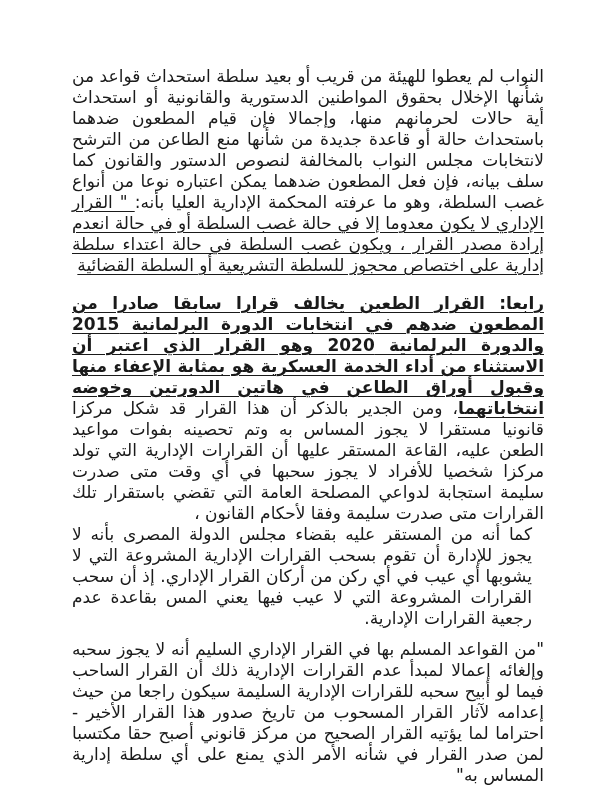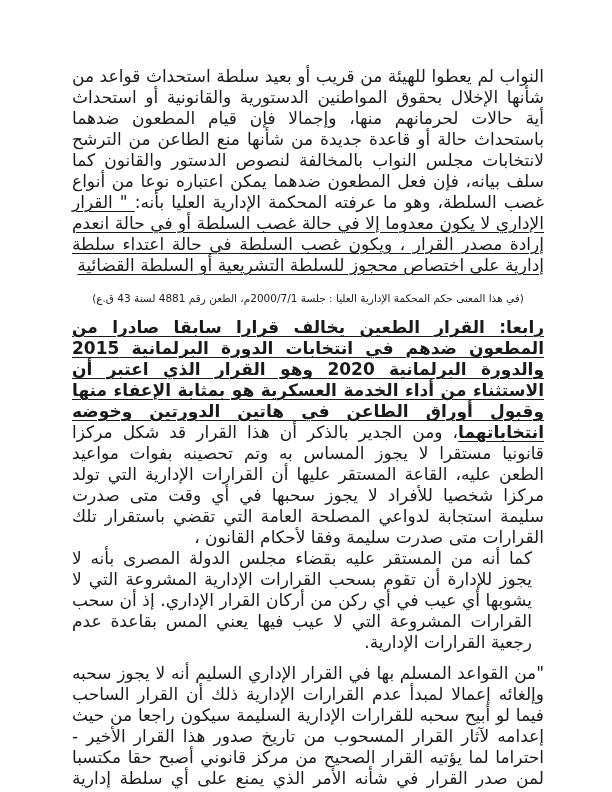--- a/index.html
+++ b/index.html
@@ -6,33 +6,32 @@
   body { width: 612px; height: 792px; overflow: hidden; position: relative; }
   .page {
     position: absolute; left: 72px; top: 66px; width: 472px;
     direction: rtl; text-align: justify;
     font-family: "DejaVu Sans", sans-serif; color: #1a1a1a;
   }
   .p { font-size: 17px; line-height: 21px; margin: 0; }
   .u { text-decoration: underline; text-decoration-thickness: 1px; text-underline-offset: 3px; }
   .cite { font-size: 10.5px; text-align: center; margin: 12px 0 8px 0; }
   .b { font-weight: bold; }
-  .block2 { margin-top: 4px; }
+  .block2 { margin-top: 17px; }
   .indent { padding-right: 12px; }
   .sp { }
   .quote { margin-top: 10px; }
   .ref { margin-top: 8px; }
 </style>
 </head>
 <body>
 
 <div class="page">
   <p class="p"><span>النواب لم يعطوا للهيئة من قريب أو بعيد سلطة استحداث قواعد من شأنها الإخلال بحقوق المواطنين الدستورية والقانونية أو استحداث أية حالات لحرمانهم منها، وإجمالا فإن قيام المطعون ضدهما باستحداث حالة أو قاعدة جديدة من شأنها منع الطاعن من الترشح لانتخابات مجلس النواب بالمخالفة لنصوص الدستور والقانون كما سلف بيانه، فإن فعل المطعون ضدهما يمكن اعتباره نوعا من أنواع غصب السلطة، وهو ما عرفته المحكمة الإدارية العليا بأنه:</span><span class="u"> " القرار الإداري لا يكون معدوما إلا في حالة غصب السلطة أو في حالة انعدم إرادة مصدر القرار ، ويكون غصب السلطة في حالة اعتداء سلطة إدارية على اختصاص محجوز للسلطة التشريعية أو السلطة القضائية</span></p>
 
-  <p class="p cite">(في هذا المعنى حكم المحكمة الإدارية العليا : جلسة 2000/7/1م، الطعن رقم 4881 لسنة 43 ق.ع)</p>
 
   <p class="p block2"><span class="b u">رابعا: القرار الطعين يخالف قرارا سابقا صادرا من المطعون ضدهم في انتخابات الدورة البرلمانية 2015 والدورة البرلمانية 2020 وهو القرار الذي اعتبر أن الاستثناء من أداء الخدمة العسكرية هو بمثابة الإعفاء منها وقبول أوراق الطاعن في هاتين الدورتين وخوضه انتخاباتهما</span><span>، ومن الجدير بالذكر أن هذا القرار قد شكل مركزا قانونيا مستقرا لا يجوز المساس به وتم تحصينه بفوات مواعيد الطعن عليه، القاعة المستقر عليها أن القرارات الإدارية التي تولد مركزا شخصيا للأفراد لا يجوز سحبها في أي وقت متى صدرت سليمة استجابة لدواعي المصلحة العامة التي تقضي باستقرار تلك القرارات متى صدرت سليمة وفقا لأحكام القانون ،</span></p>
 
   <p class="p sp indent">كما أنه من المستقر عليه بقضاء مجلس الدولة المصرى بأنه لا يجوز للإدارة أن تقوم بسحب القرارات الإدارية المشروعة التي لا يشوبها أي عيب في أي ركن من أركان القرار الإداري. إذ أن سحب القرارات المشروعة التي لا عيب فيها يعني المس بقاعدة عدم رجعية القرارات الإدارية.</p>
 
 
   <p class="p quote">"من القواعد المسلم بها في القرار الإداري السليم أنه لا يجوز سحبه وإلغائه إعمالا لمبدأ عدم القرارات الإدارية ذلك أن القرار الساحب فيما لو أبيح سحبه للقرارات الإدارية السليمة سيكون راجعا من حيث إعدامه لآثار القرار المسحوب من تاريخ صدور هذا القرار الأخير - احتراما لما يؤتيه القرار الصحيح من مركز قانوني أصبح حقا مكتسبا لمن صدر القرار في شأنه الأمر الذي يمنع على أي سلطة إدارية المساس به"</p>
 
 
 </div>

